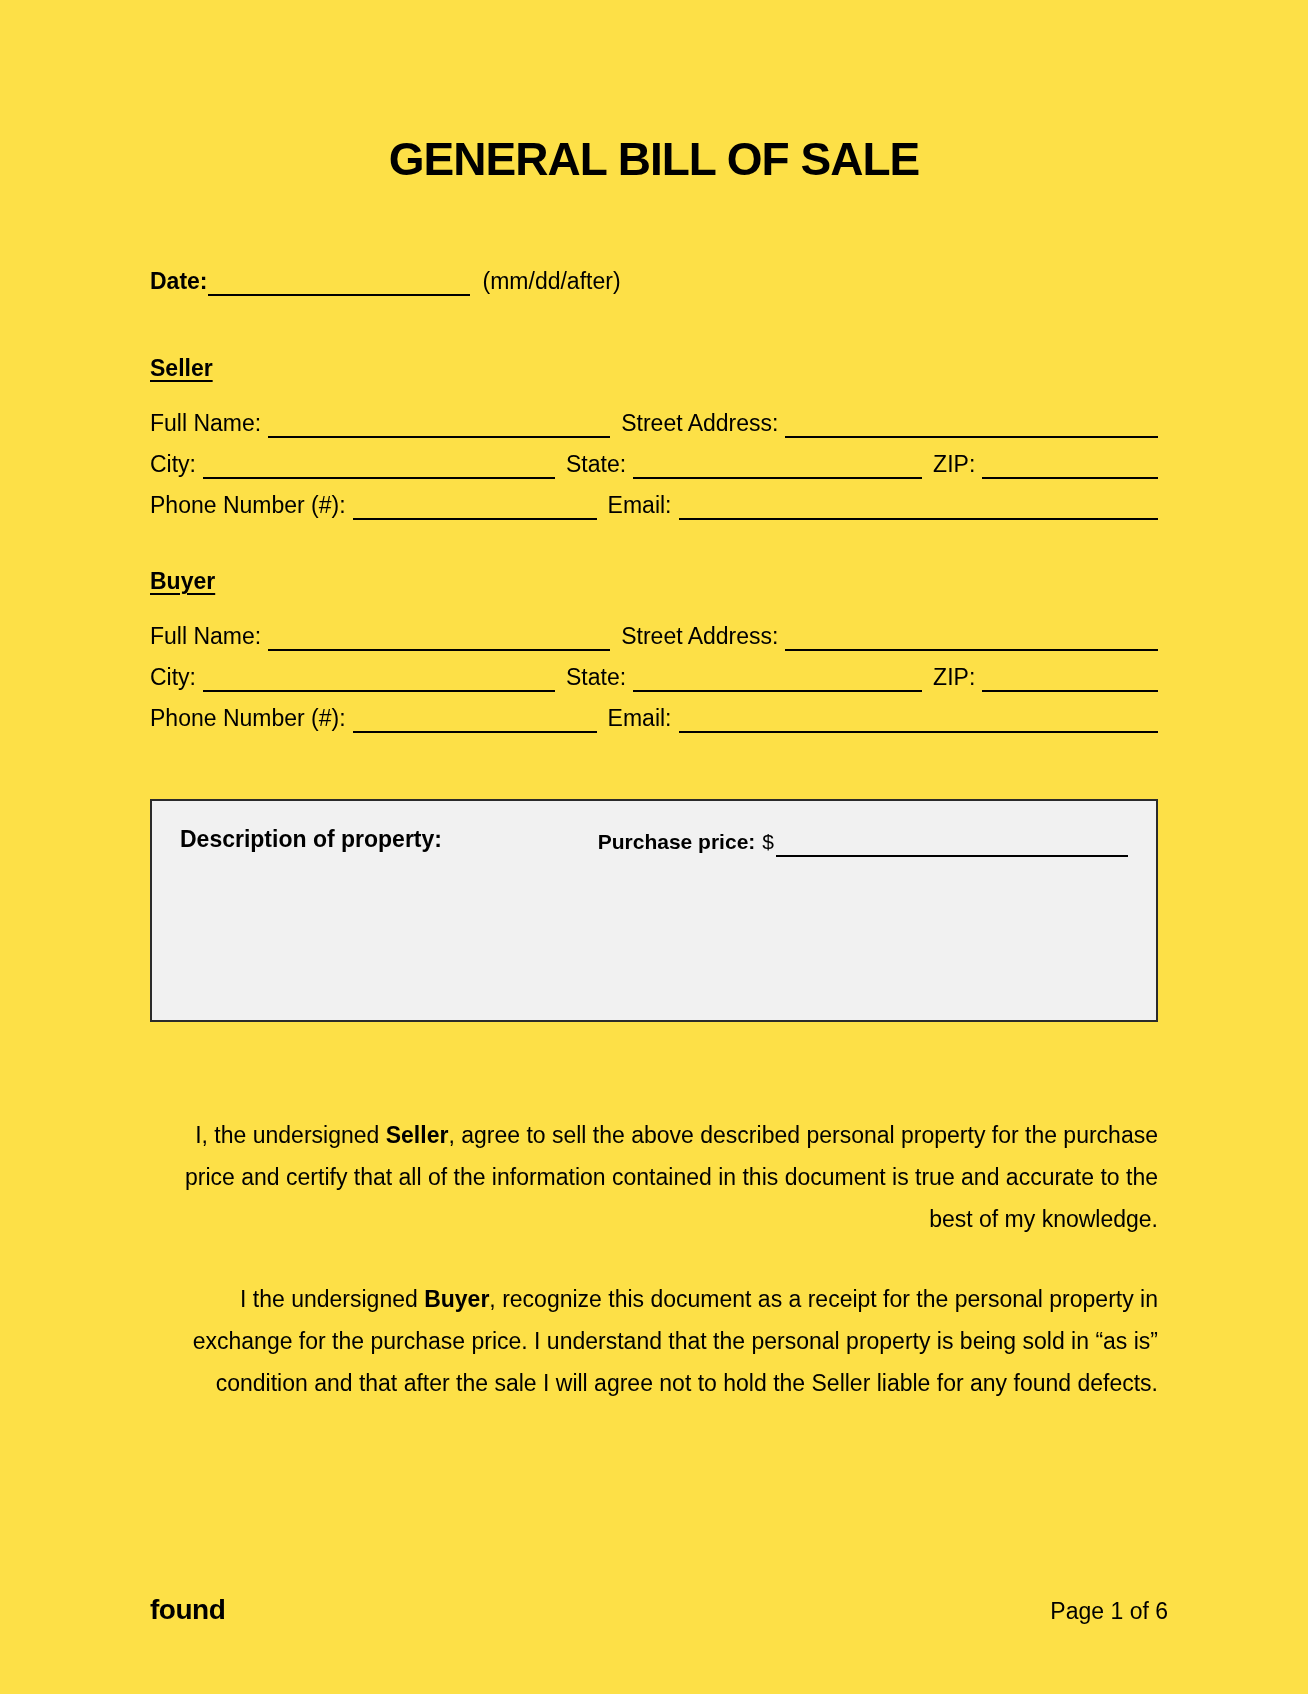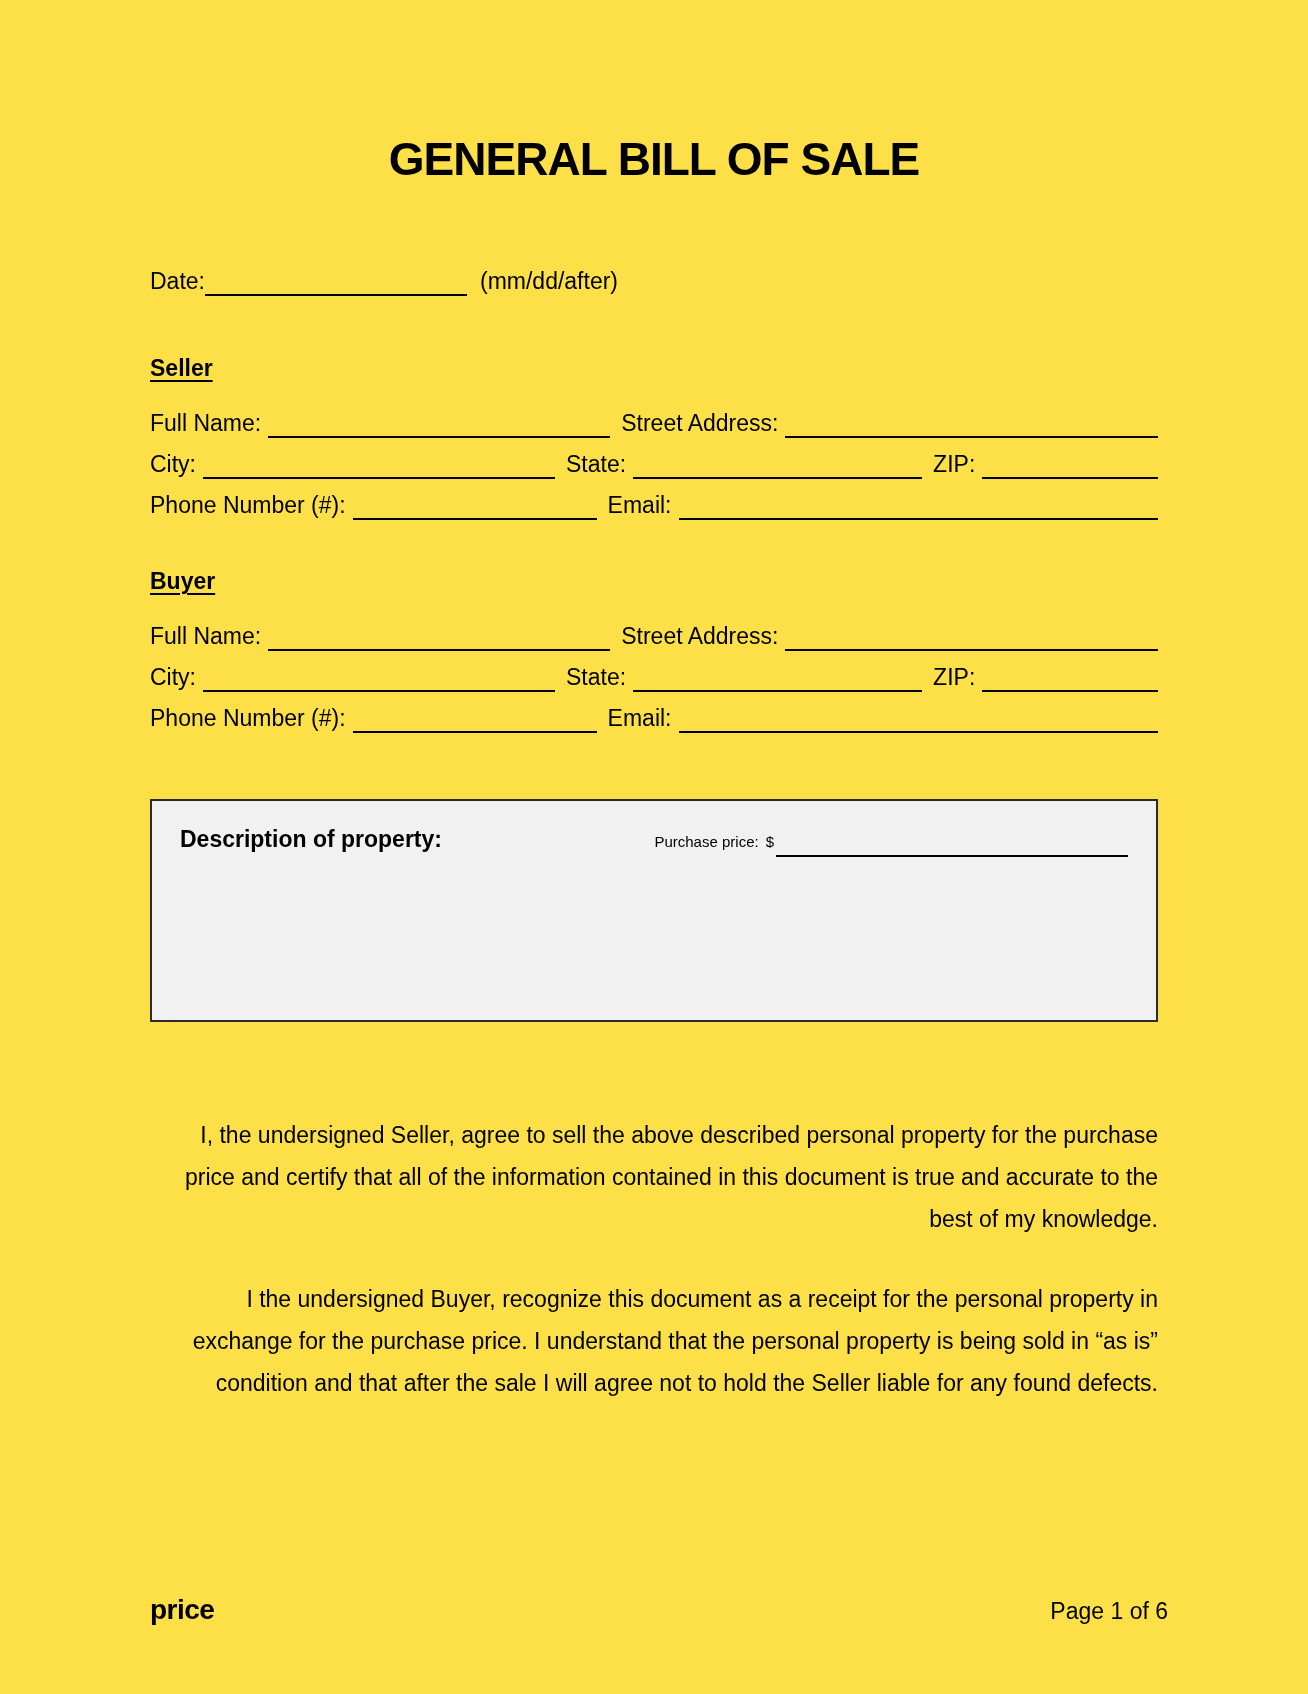--- a/index.html
+++ b/index.html
@@ -28,21 +28,21 @@
     line-height: 1;
   }
   .date-row {
     margin-top: 82px;
     display: flex;
     align-items: flex-end;
     font-size: 23px;
     line-height: 30px;
     height: 32px;
   }
-  .bold { font-weight: normal; }
+  .bold { font-weight: bold; }
   .fill-line {
     display: inline-block;
     border-bottom: 2px solid #000;
     height: 26px;
     flex: 0 0 auto;
   }
   .fill-line.grow { flex: 1 1 auto; }
   .section-heading {
     font-size: 23px;
     font-weight: bold;
@@ -76,21 +76,21 @@
   }
   .desc-label {
     font-size: 23px;
     font-weight: bold;
     line-height: 28px;
   }
   .desc-space { flex: 1 1 auto; }
   .price-row {
     display: flex;
     align-items: flex-end;
-    font-size: 15px;
+    font-size: 21px;
     line-height: 30px;
     height: 32px;
   }
   .price-row .currency { margin-left: 7px; font-weight: normal; }
   .price-row .fill-line { width: 352px; margin-left: 2px; }
   .para {
     font-size: 23px;
     line-height: 42px;
     text-align: right;
   }
@@ -192,16 +192,16 @@
       </div>
     </div>
 
     <p class="para para-1"><span>I, the undersigned </span><span class="bold">Seller</span><span>, agree to sell the above described personal property for the purchase price and certify that all of the information contained in this document is true and accurate to the best of my knowledge.</span></p>
 
     <p class="para para-2"><span>I the undersigned </span><span class="bold">Buyer</span><span>, recognize this document as a receipt for the personal property in exchange for the purchase price. I understand that the personal property is being sold in “as is” condition and that after the sale I will agree not to hold the Seller liable for any found defects.</span></p>
 
   </div>
 
   <div class="footer">
-    <span class="brand">price</span>
+    <span class="brand">found</span>
     <span class="page-indicator">Page 1 of 6</span>
   </div>
 </div>
 
 </body></html>

